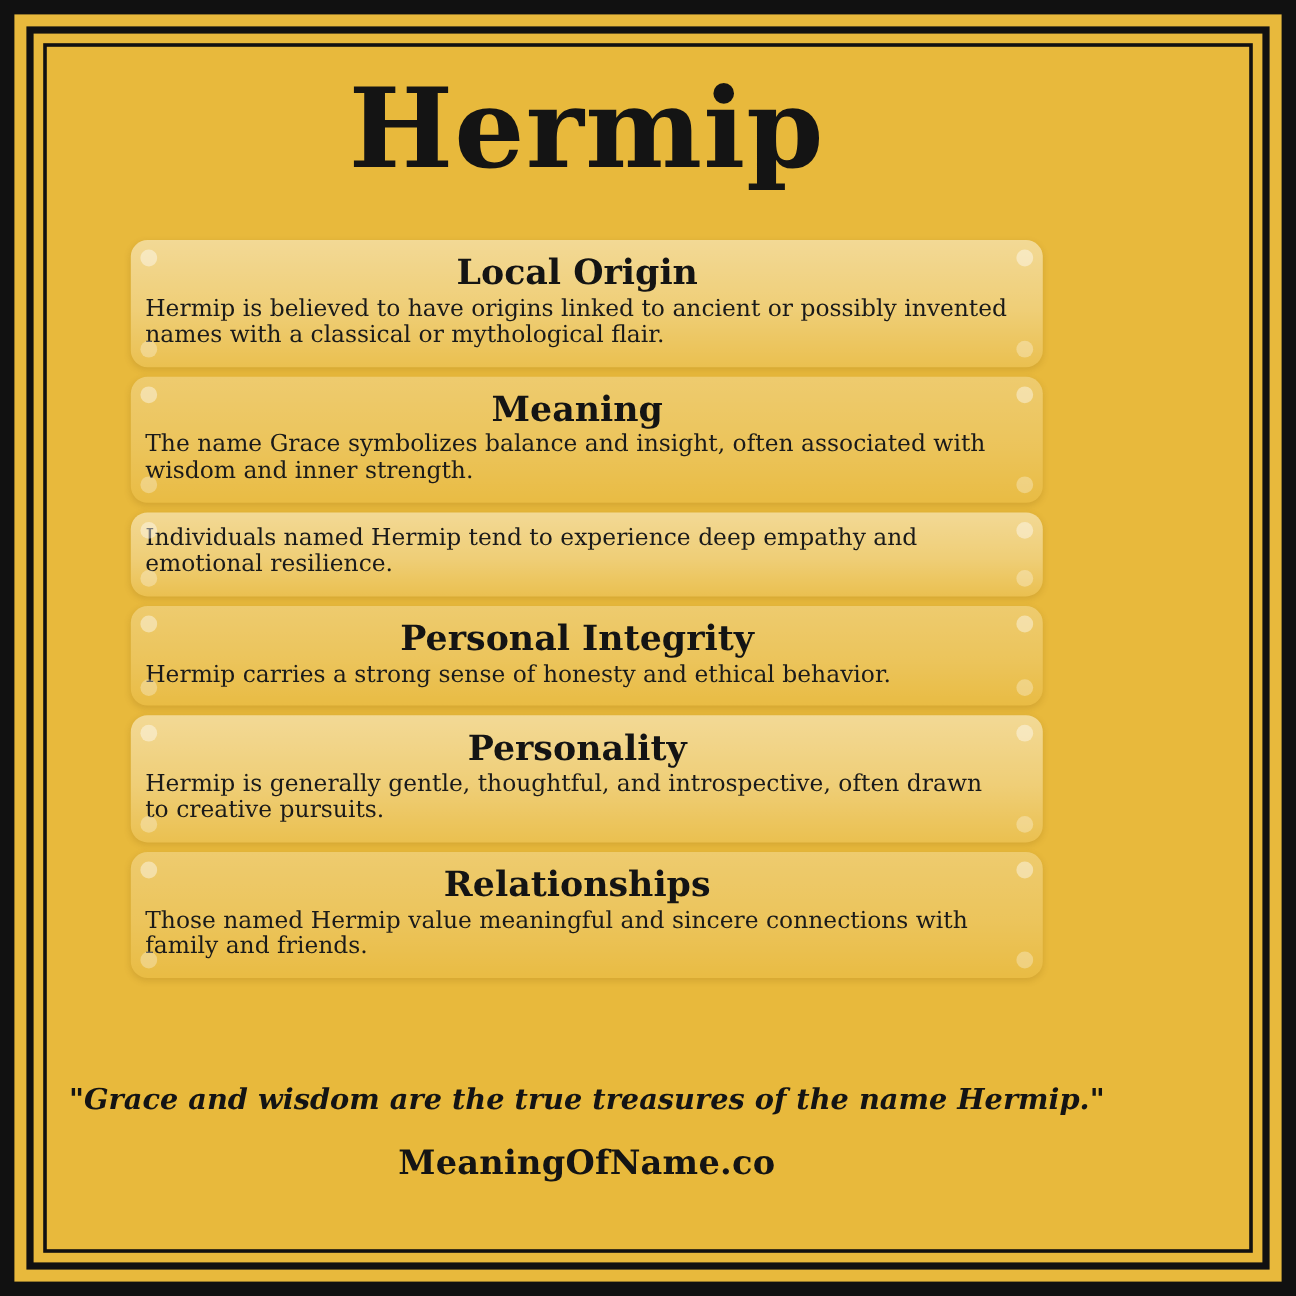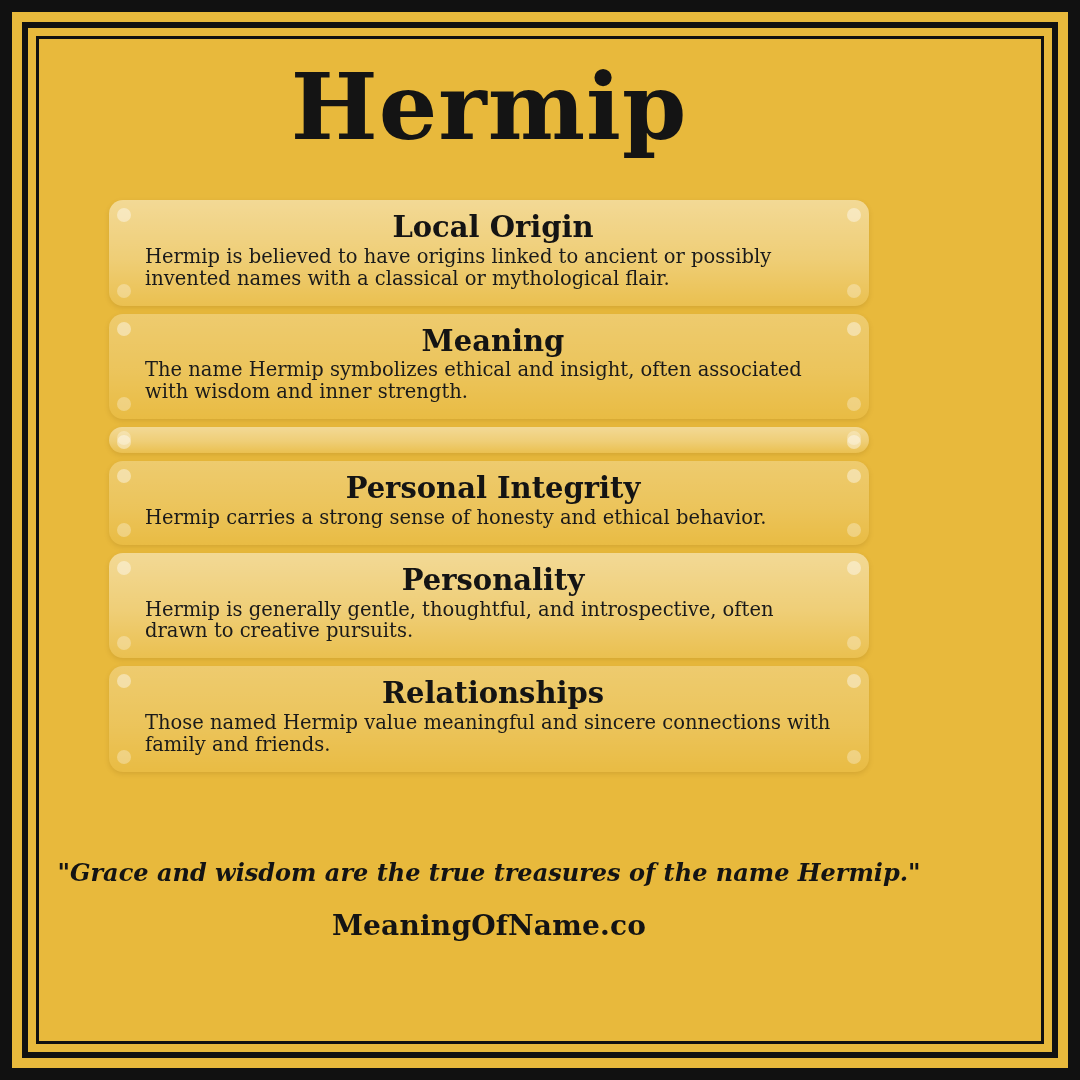--- a/index.html
+++ b/index.html
@@ -66,21 +66,21 @@
 
   .cards {
     margin-top: 42px;
     padding: 0 70px;
   }
 
   .card {
     position: relative;
     border-radius: 14px;
     margin-bottom: 8px;
-    padding: 10px 28px 16px 36px;
+    padding: 10px 28px 16px 12px;
     box-sizing: border-box;
     background: linear-gradient(180deg, rgba(255,255,255,0.46) 0%, rgba(255,255,255,0.30) 55%, rgba(255,255,255,0.10) 100%);
     box-shadow: 0 2px 5px rgba(120, 85, 10, 0.18);
   }
   .card.alt {
     background: linear-gradient(180deg, rgba(255,255,255,0.26) 0%, rgba(255,255,255,0.16) 55%, rgba(255,255,255,0.04) 100%);
   }
 
   
   .card::before, .card::after {
@@ -156,26 +156,27 @@
         <div class="dot-bl"></div>
         <div class="dot-br"></div>
         <div class="card-title">Local Origin</div>
         <div class="card-text">Hermip is believed to have origins linked to ancient or possibly invented names with a classical or mythological flair.</div>
       </div>
 
       <div class="card alt">
         <div class="dot-bl"></div>
         <div class="dot-br"></div>
         <div class="card-title">Meaning</div>
-        <div class="card-text">The name Hermip symbolizes ethical and insight, often associated with wisdom and inner strength.</div>
+        <div class="card-text">The name Grace symbolizes balance and insight, often associated with wisdom and inner strength.</div>
       </div>
 
       <div class="card">
         <div class="dot-bl"></div>
         <div class="dot-br"></div>
+        <div class="card-text">Individuals named Hermip tend to experience deep empathy and emotional resilience.</div>
       </div>
 
       <div class="card alt">
         <div class="dot-bl"></div>
         <div class="dot-br"></div>
         <div class="card-title">Personal Integrity</div>
         <div class="card-text">Hermip carries a strong sense of honesty and ethical behavior.</div>
       </div>
 
       <div class="card">

